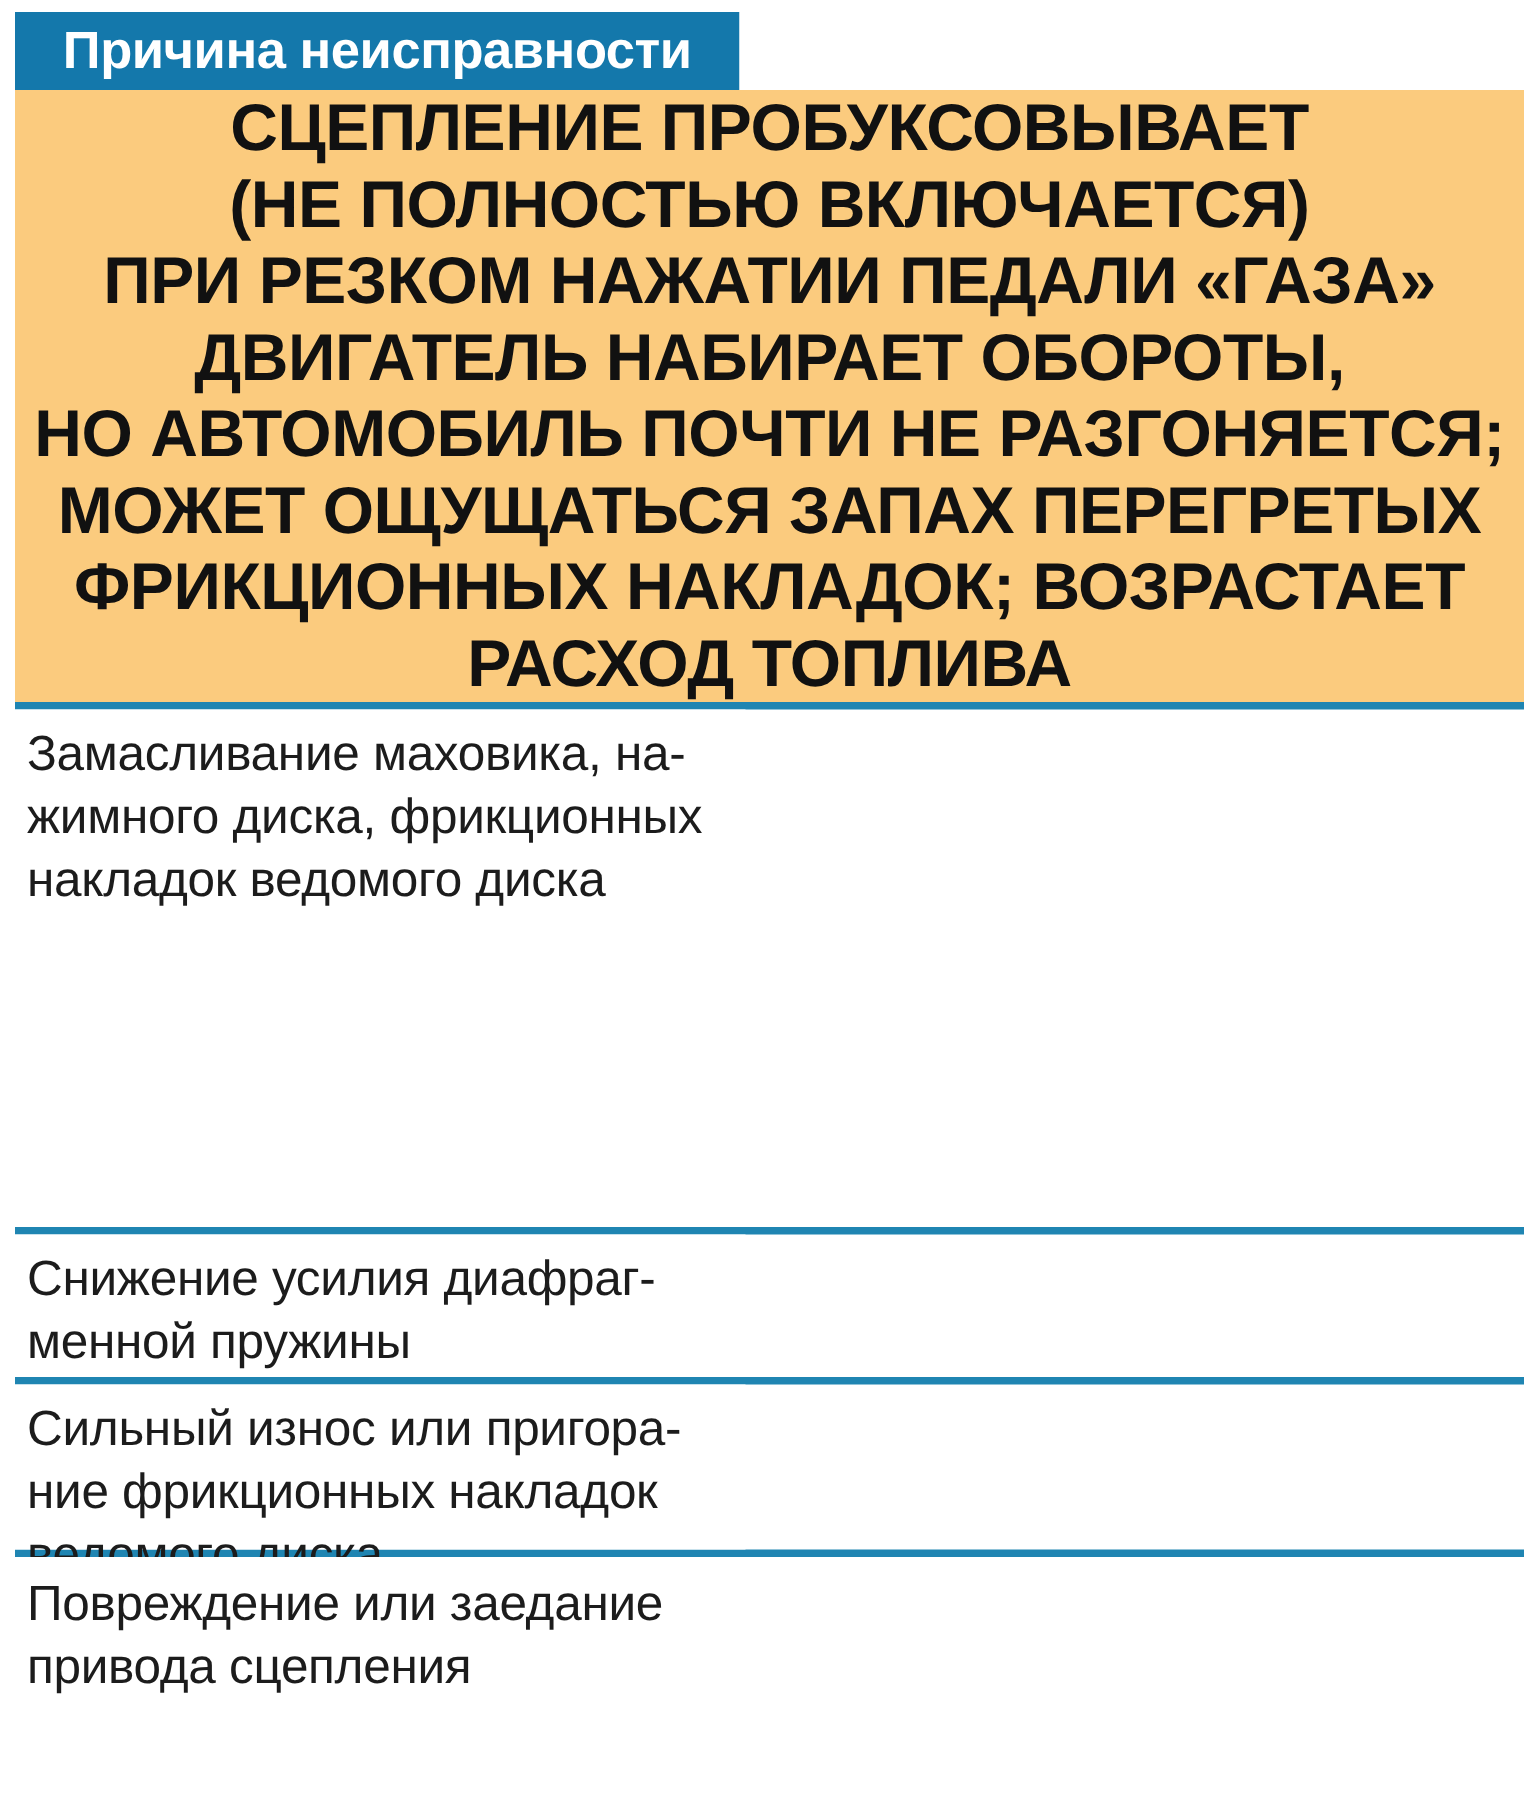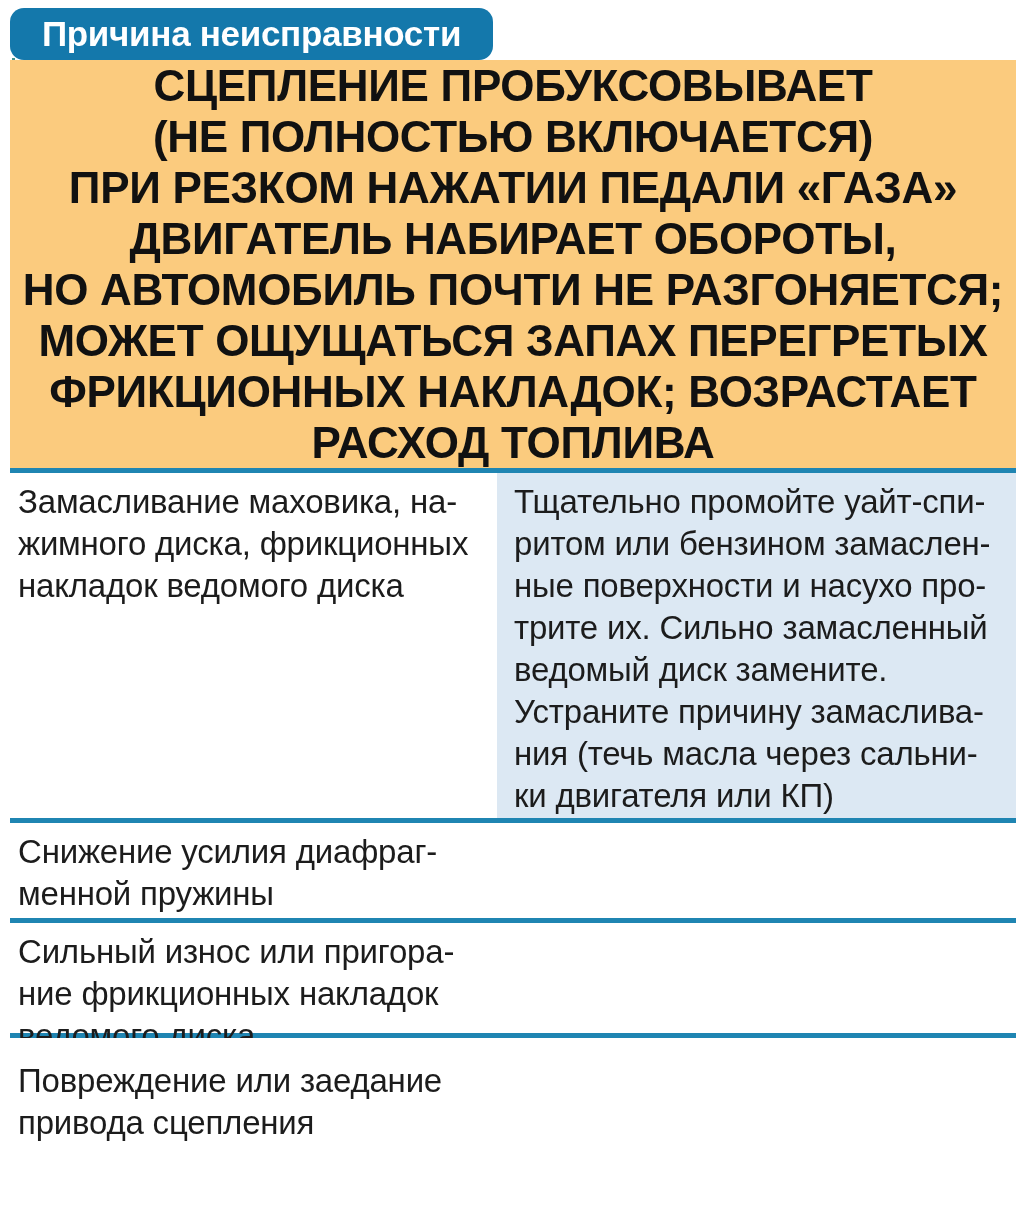--- a/index.html
+++ b/index.html
@@ -22,21 +22,20 @@
     font-family:"Liberation Sans", sans-serif;
   }
   .tbl{position:absolute;left:10px;top:8px;width:1006px;}
   .header-row{display:flex;height:52px;}
   .header-cell{
     background:var(--header_bg,#1478ab);
     color:var(--header_text,#fff);
     font-weight:bold;font-size:35px;
     display:flex;align-items:center;justify-content:center;
     letter-spacing:-0.3px;
-    border-radius:14px;
   }
   .header-cell.left{width:483px;}
   .header-cell.right{flex:1;}
   .header-divider{width:5px;background:#ffffff;}
   .symptom-banner{
     height:408px;
     background:var(--banner_bg,#fbcb7e);
     display:flex;align-items:center;justify-content:center;
     text-align:center;
     font-weight:bold;font-size:44px;line-height:51px;
@@ -52,21 +51,21 @@
   .row.r4{height:129px;}
   .cell{
     font-size:33px;line-height:42px;
     color:var(--body_text,#1c1c1c);
     white-space:pre;
     letter-spacing:-0.2px;
     overflow:visible;
   }
   .cause-cell{width:487px;background:#ffffff;padding:8px 4px 0 8px;}
   .remedy-cell{flex:1;background:var(--cell_bg,#dce8f3);padding:8px 4px 0 17px;}
-  .row.r4 .cell{padding-top:22px;}
+  .row.r4 .cell{padding-top:10px;}
   .scan-artifact-dark{
     position:absolute;left:12px;top:58px;width:3px;height:75px;
     background:var(--artifact_teal,#45928e);
   }
   .scan-artifact-light{
     position:absolute;left:12px;top:133px;width:3px;height:52px;
     background:var(--artifact_gray,#a9bdbb);
   }
 </style>
 </head>
@@ -91,28 +90,20 @@
 МОЖЕТ ОЩУЩАТЬСЯ ЗАПАХ ПЕРЕГРЕТЫХ
 ФРИКЦИОННЫХ НАКЛАДОК; ВОЗРАСТАЕТ
 РАСХОД ТОПЛИВА</div>
 
     <div class="rule"></div>
 
     <div class="row r1">
       <div class="cell cause-cell">Замасливание маховика, на-
 жимного диска, фрикционных
 накладок ведомого диска</div>
-      <div class="cell remedy-cell">Тщательно промойте уайт-спи-
-ритом или бензином замаслен-
-ные поверхности и насухо про-
-трите их. Сильно замасленный
-ведомый диск замените.
-Устраните причину замаслива-
-ния (течь масла через сальни-
-ки двигателя или КП)</div>
     </div>
 
     <div class="rule"></div>
 
     <div class="row r2">
       <div class="cell cause-cell">Снижение усилия диафраг-
 менной пружины</div>
     </div>
 
     <div class="rule"></div>

